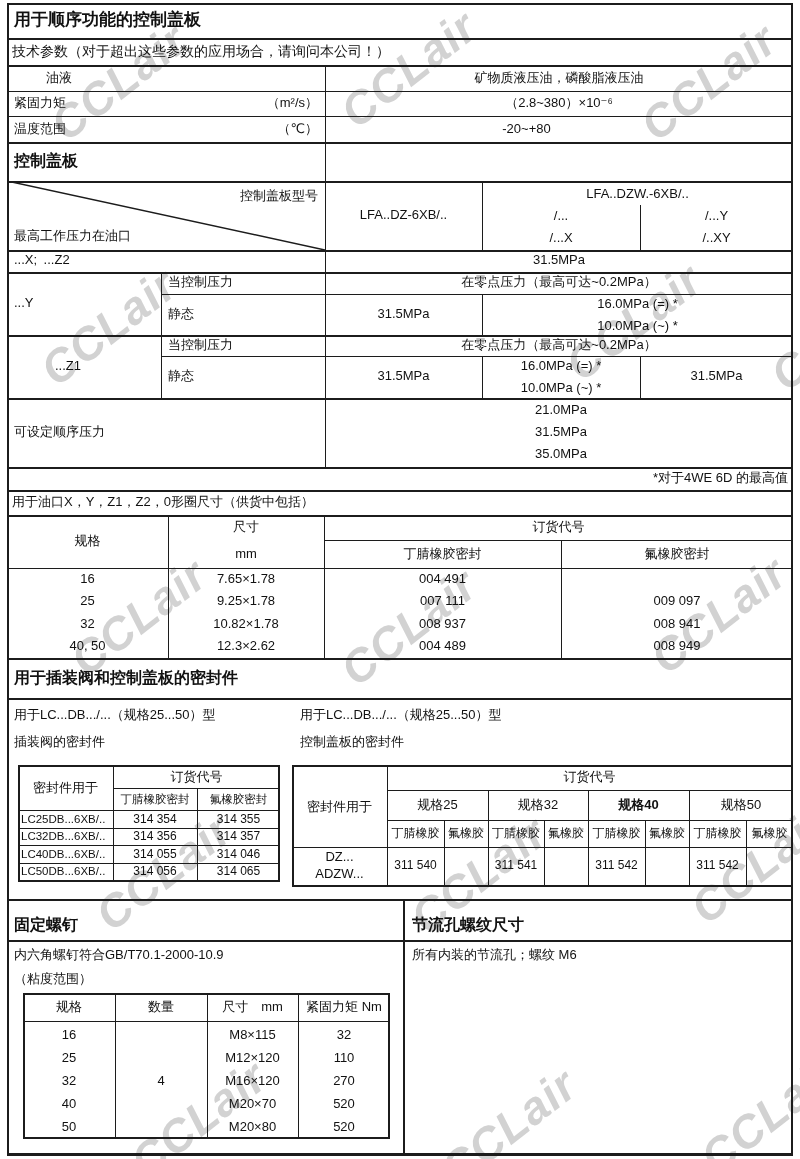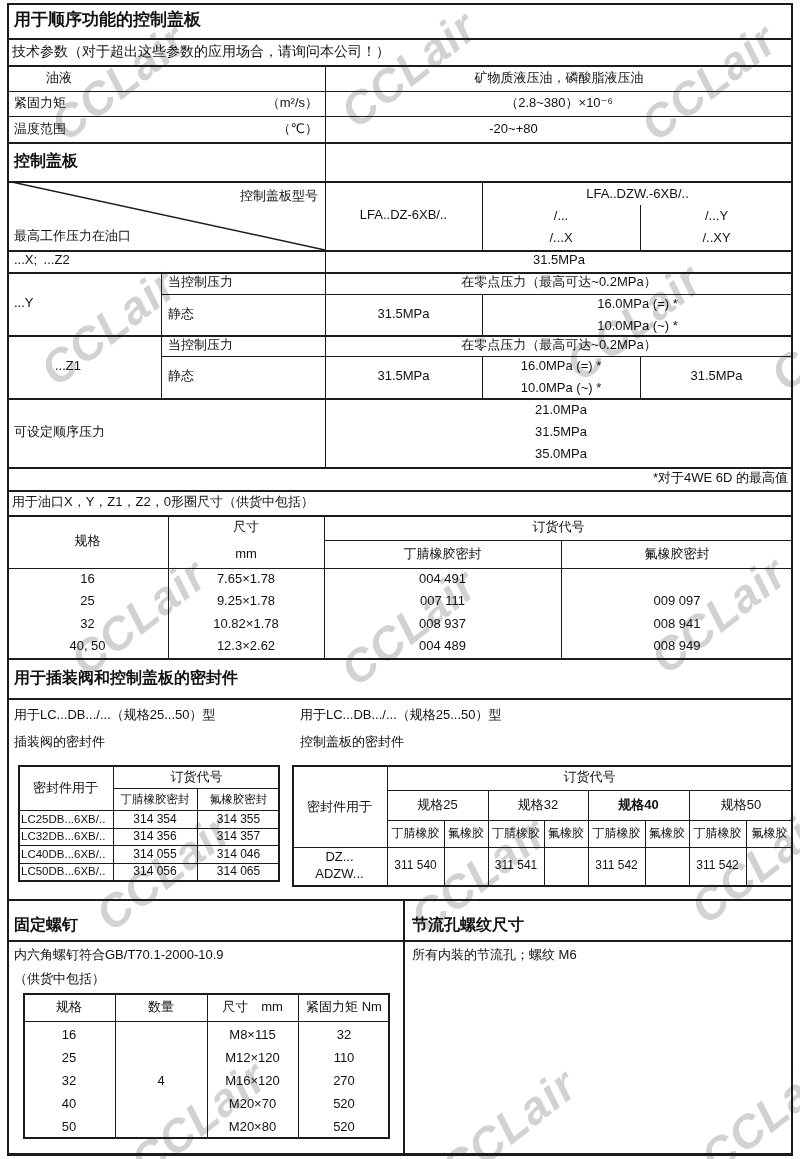--- a/index.html
+++ b/index.html
@@ -85,21 +85,21 @@
   <div class="t ttl" style="left:14px;top:9px;">用于顺序功能的控制盖板</div>
   <div class="t" style="left:12px;top:43px;font-size:14px;">技术参数（对于超出这些参数的应用场合，请询问本公司！）</div>
 
   <div class="t" style="left:14px;top:70px;margin-left:32px;">油液</div>
   <div class="t c" style="left:325px;top:70px;width:468px;">矿物质液压油，磷酸脂液压油</div>
   <div class="t" style="left:14px;top:95px;">紧固力矩</div>
   <div class="t r" style="left:200px;top:95px;width:118px;">（m²/s）</div>
   <div class="t c" style="left:325px;top:95px;width:468px;">（2.8~380）×10⁻⁶</div>
   <div class="t" style="left:14px;top:121px;">温度范围</div>
   <div class="t r" style="left:200px;top:121px;width:118px;">（℃）</div>
-  <div class="t c" style="left:312px;top:121px;width:403px;">-20~+80</div>
+  <div class="t c" style="left:325px;top:121px;width:403px;">-20~+80</div>
 
   <div class="t sec" style="left:14px;top:151px;">控制盖板</div>
 
   <div class="t r" style="left:150px;top:188px;width:168px;">控制盖板型号</div>
   <div class="t" style="left:14px;top:228px;">最高工作压力在油口</div>
   <div class="t c" style="left:325px;top:207px;width:157px;">LFA..DZ-6XB/..</div>
   <div class="t c" style="left:482px;top:186px;width:311px;">LFA..DZW.-6XB/..</div>
   <div class="t c" style="left:482px;top:208px;width:158px;">/...</div>
   <div class="t c" style="left:482px;top:230px;width:158px;">/...X</div>
   <div class="t c" style="left:640px;top:208px;width:153px;">/...Y</div>
@@ -222,21 +222,21 @@
   <div class="t c" style="left:292px;top:849px;width:95px;">DZ...</div>
   <div class="t c" style="left:292px;top:866px;width:95px;">ADZW...</div>
   <div class="t c s12" style="left:387px;top:858px;width:57px;">311 540</div>
   <div class="t c s12" style="left:488px;top:858px;width:56px;">311 541</div>
   <div class="t c s12" style="left:588px;top:858px;width:57px;">311 542</div>
   <div class="t c s12" style="left:689px;top:858px;width:57px;">311 542</div>
 
   <div class="t sec" style="left:14px;top:915px;">固定螺钉</div>
   <div class="t sec" style="left:412px;top:915px;">节流孔螺纹尺寸</div>
   <div class="t" style="left:14px;top:947px;">内六角螺钉符合GB/T70.1-2000-10.9</div>
-  <div class="t" style="left:14px;top:971px;">（供货中包括）</div>
+  <div class="t" style="left:14px;top:971px;">（粘度范围）</div>
   <div class="t" style="left:412px;top:947px;">所有内装的节流孔；螺纹 M6</div>
 
   <div class="hl" style="left:23px;top:993px;width:367px;height:2px;"></div>
   <div class="hl" style="left:23px;top:1021px;width:367px;height:1px;"></div>
   <div class="hl" style="left:23px;top:1137px;width:367px;height:2px;"></div>
   <div class="vl" style="left:23px;top:993px;width:2px;height:146px;"></div>
   <div class="vl" style="left:115px;top:993px;width:1px;height:144px;"></div>
   <div class="vl" style="left:207px;top:993px;width:1px;height:144px;"></div>
   <div class="vl" style="left:298px;top:993px;width:1px;height:144px;"></div>
   <div class="vl" style="left:388px;top:993px;width:2px;height:146px;"></div>

